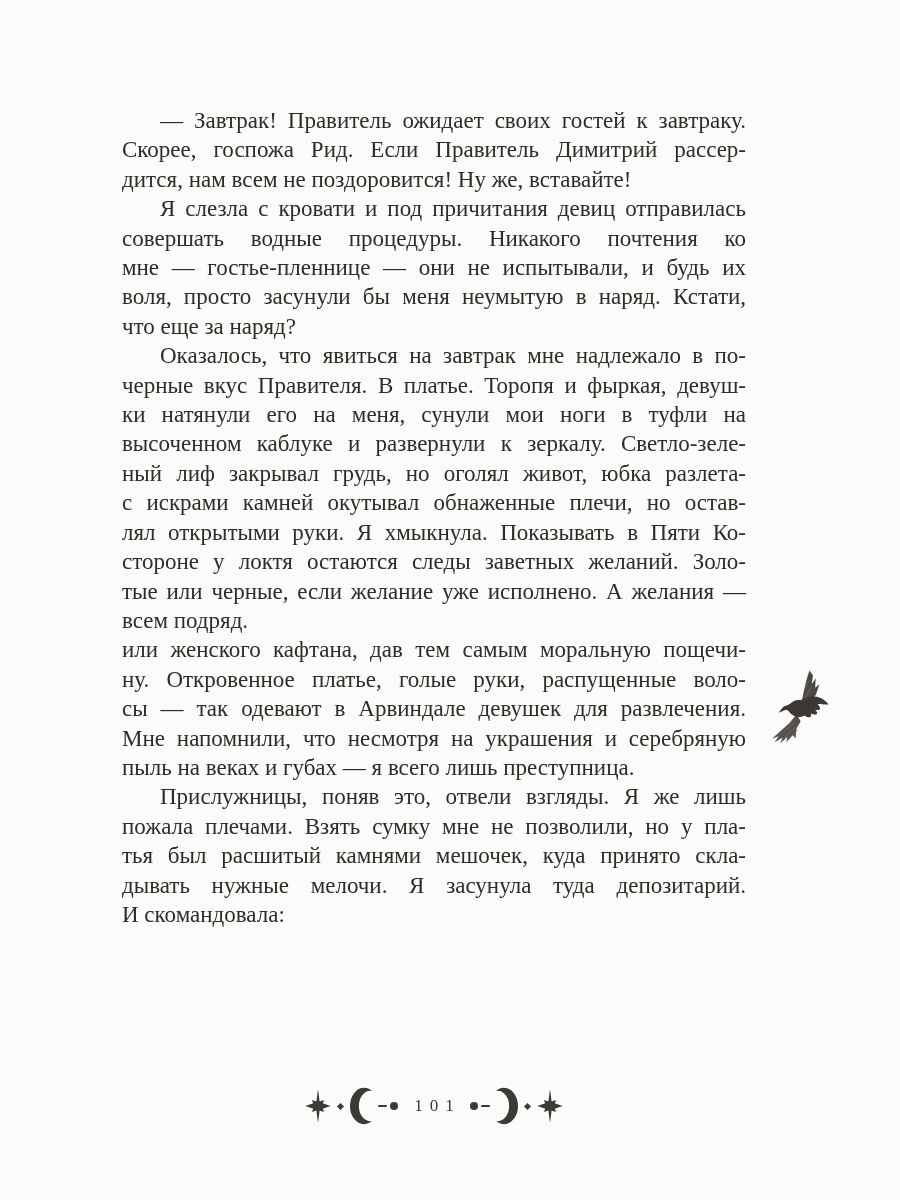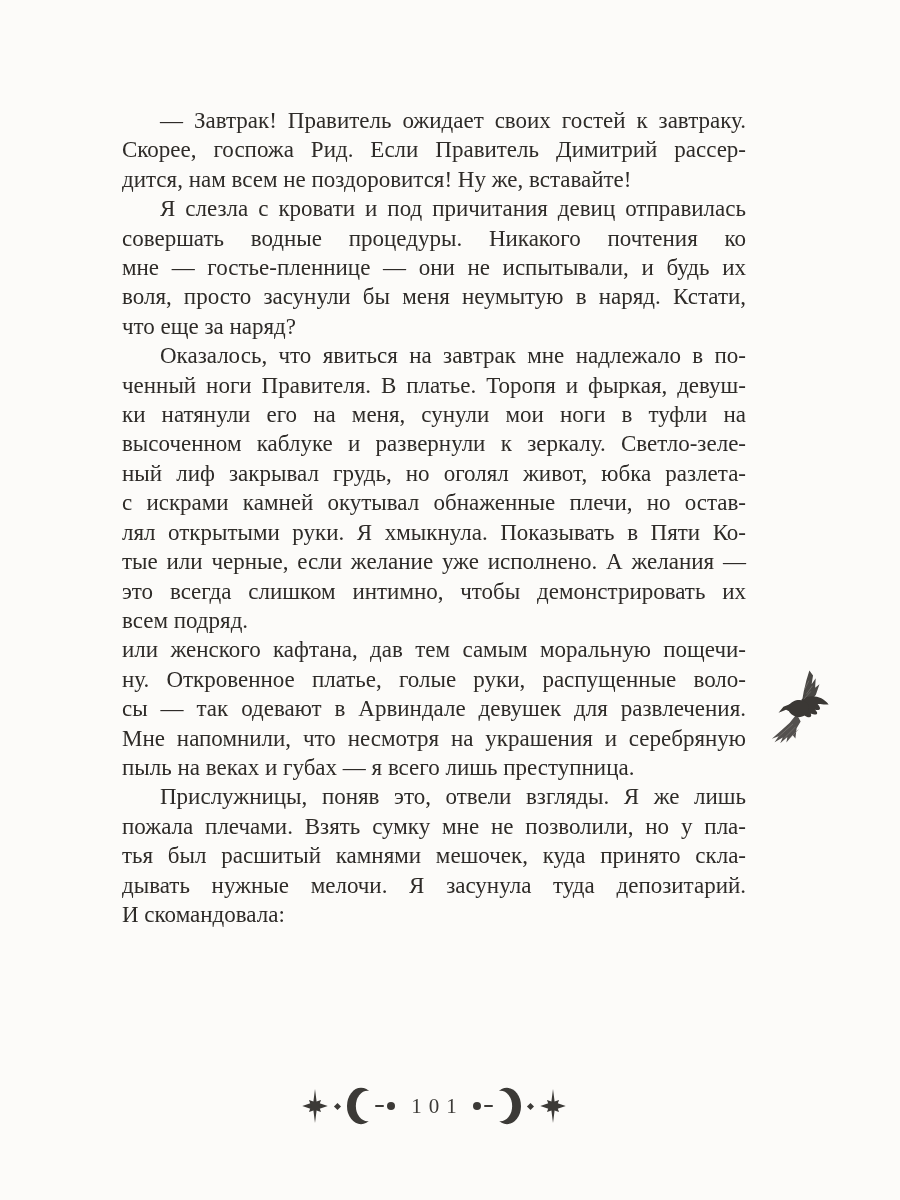--- a/index.html
+++ b/index.html
@@ -43,21 +43,21 @@
     position:absolute;left:122px;top:1082px;width:624px;height:48px;
     display:flex;align-items:center;justify-content:center;
     color:var(--orn);
   }
   .footer > *{flex:0 0 auto;}
   .orn-gap{width:7px;height:1px;}
   .dash{width:9px;height:2px;background:var(--orn);border-radius:1px;}
   .dot{width:8px;height:8px;border-radius:50%;background:var(--orn);}
   .diamond{width:5px;height:5px;background:var(--orn);transform:rotate(45deg);}
   .page-number{
-    font-size:21px;letter-spacing:7px;padding-left:7px;
+    font-size:17px;letter-spacing:7px;padding-left:7px;
     margin:0 9px;color:var(--orn);
     font-family:"Liberation Serif", serif;
   }
   svg{display:block;}
 </style>
 </head>
 <body>
 
 <div class="page">
 
@@ -69,28 +69,28 @@
       </div>
       <div class="para">
         <div class="line first">Я слезла с кровати и под причитания девиц отправилась</div>
         <div class="line">совершать водные процедуры. Никакого почтения ко</div>
         <div class="line">мне — гостье-пленнице — они не испытывали, и будь их</div>
         <div class="line">воля, просто засунули бы меня неумытую в наряд. Кстати,</div>
         <div class="line last">что еще за наряд?</div>
       </div>
       <div class="para">
         <div class="line first">Оказалось, что явиться на завтрак мне надлежало в по-</div>
-        <div class="line">ченный ноги Правителя. В платье. Торопя и фыркая, девуш-</div>
+        <div class="line">черные вкус Правителя. В платье. Торопя и фыркая, девуш-</div>
         <div class="line">ки натянули его на меня, сунули мои ноги в туфли на</div>
         <div class="line">высоченном каблуке и развернули к зеркалу. Светло-зеле-</div>
         <div class="line">ный лиф закрывал грудь, но оголял живот, юбка разлета-</div>
         <div class="line">с искрами камней окутывал обнаженные плечи, но остав-</div>
         <div class="line">лял открытыми руки. Я хмыкнула. Показывать в Пяти Ко-</div>
+        <div class="line">стороне у локтя остаются следы заветных желаний. Золо-</div>
         <div class="line">тые или черные, если желание уже исполнено. А желания —</div>
-        <div class="line">это всегда слишком интимно, чтобы демонстрировать их</div>
         <div class="line last">всем подряд.</div>
       </div>
       <div class="para">
         <div class="line">или женского кафтана, дав тем самым моральную пощечи-</div>
         <div class="line">ну. Откровенное платье, голые руки, распущенные воло-</div>
         <div class="line">сы — так одевают в Арвиндале девушек для развлечения.</div>
         <div class="line">Мне напомнили, что несмотря на украшения и серебряную</div>
         <div class="line last">пыль на веках и губах — я всего лишь преступница.</div>
       </div>
       <div class="para">

